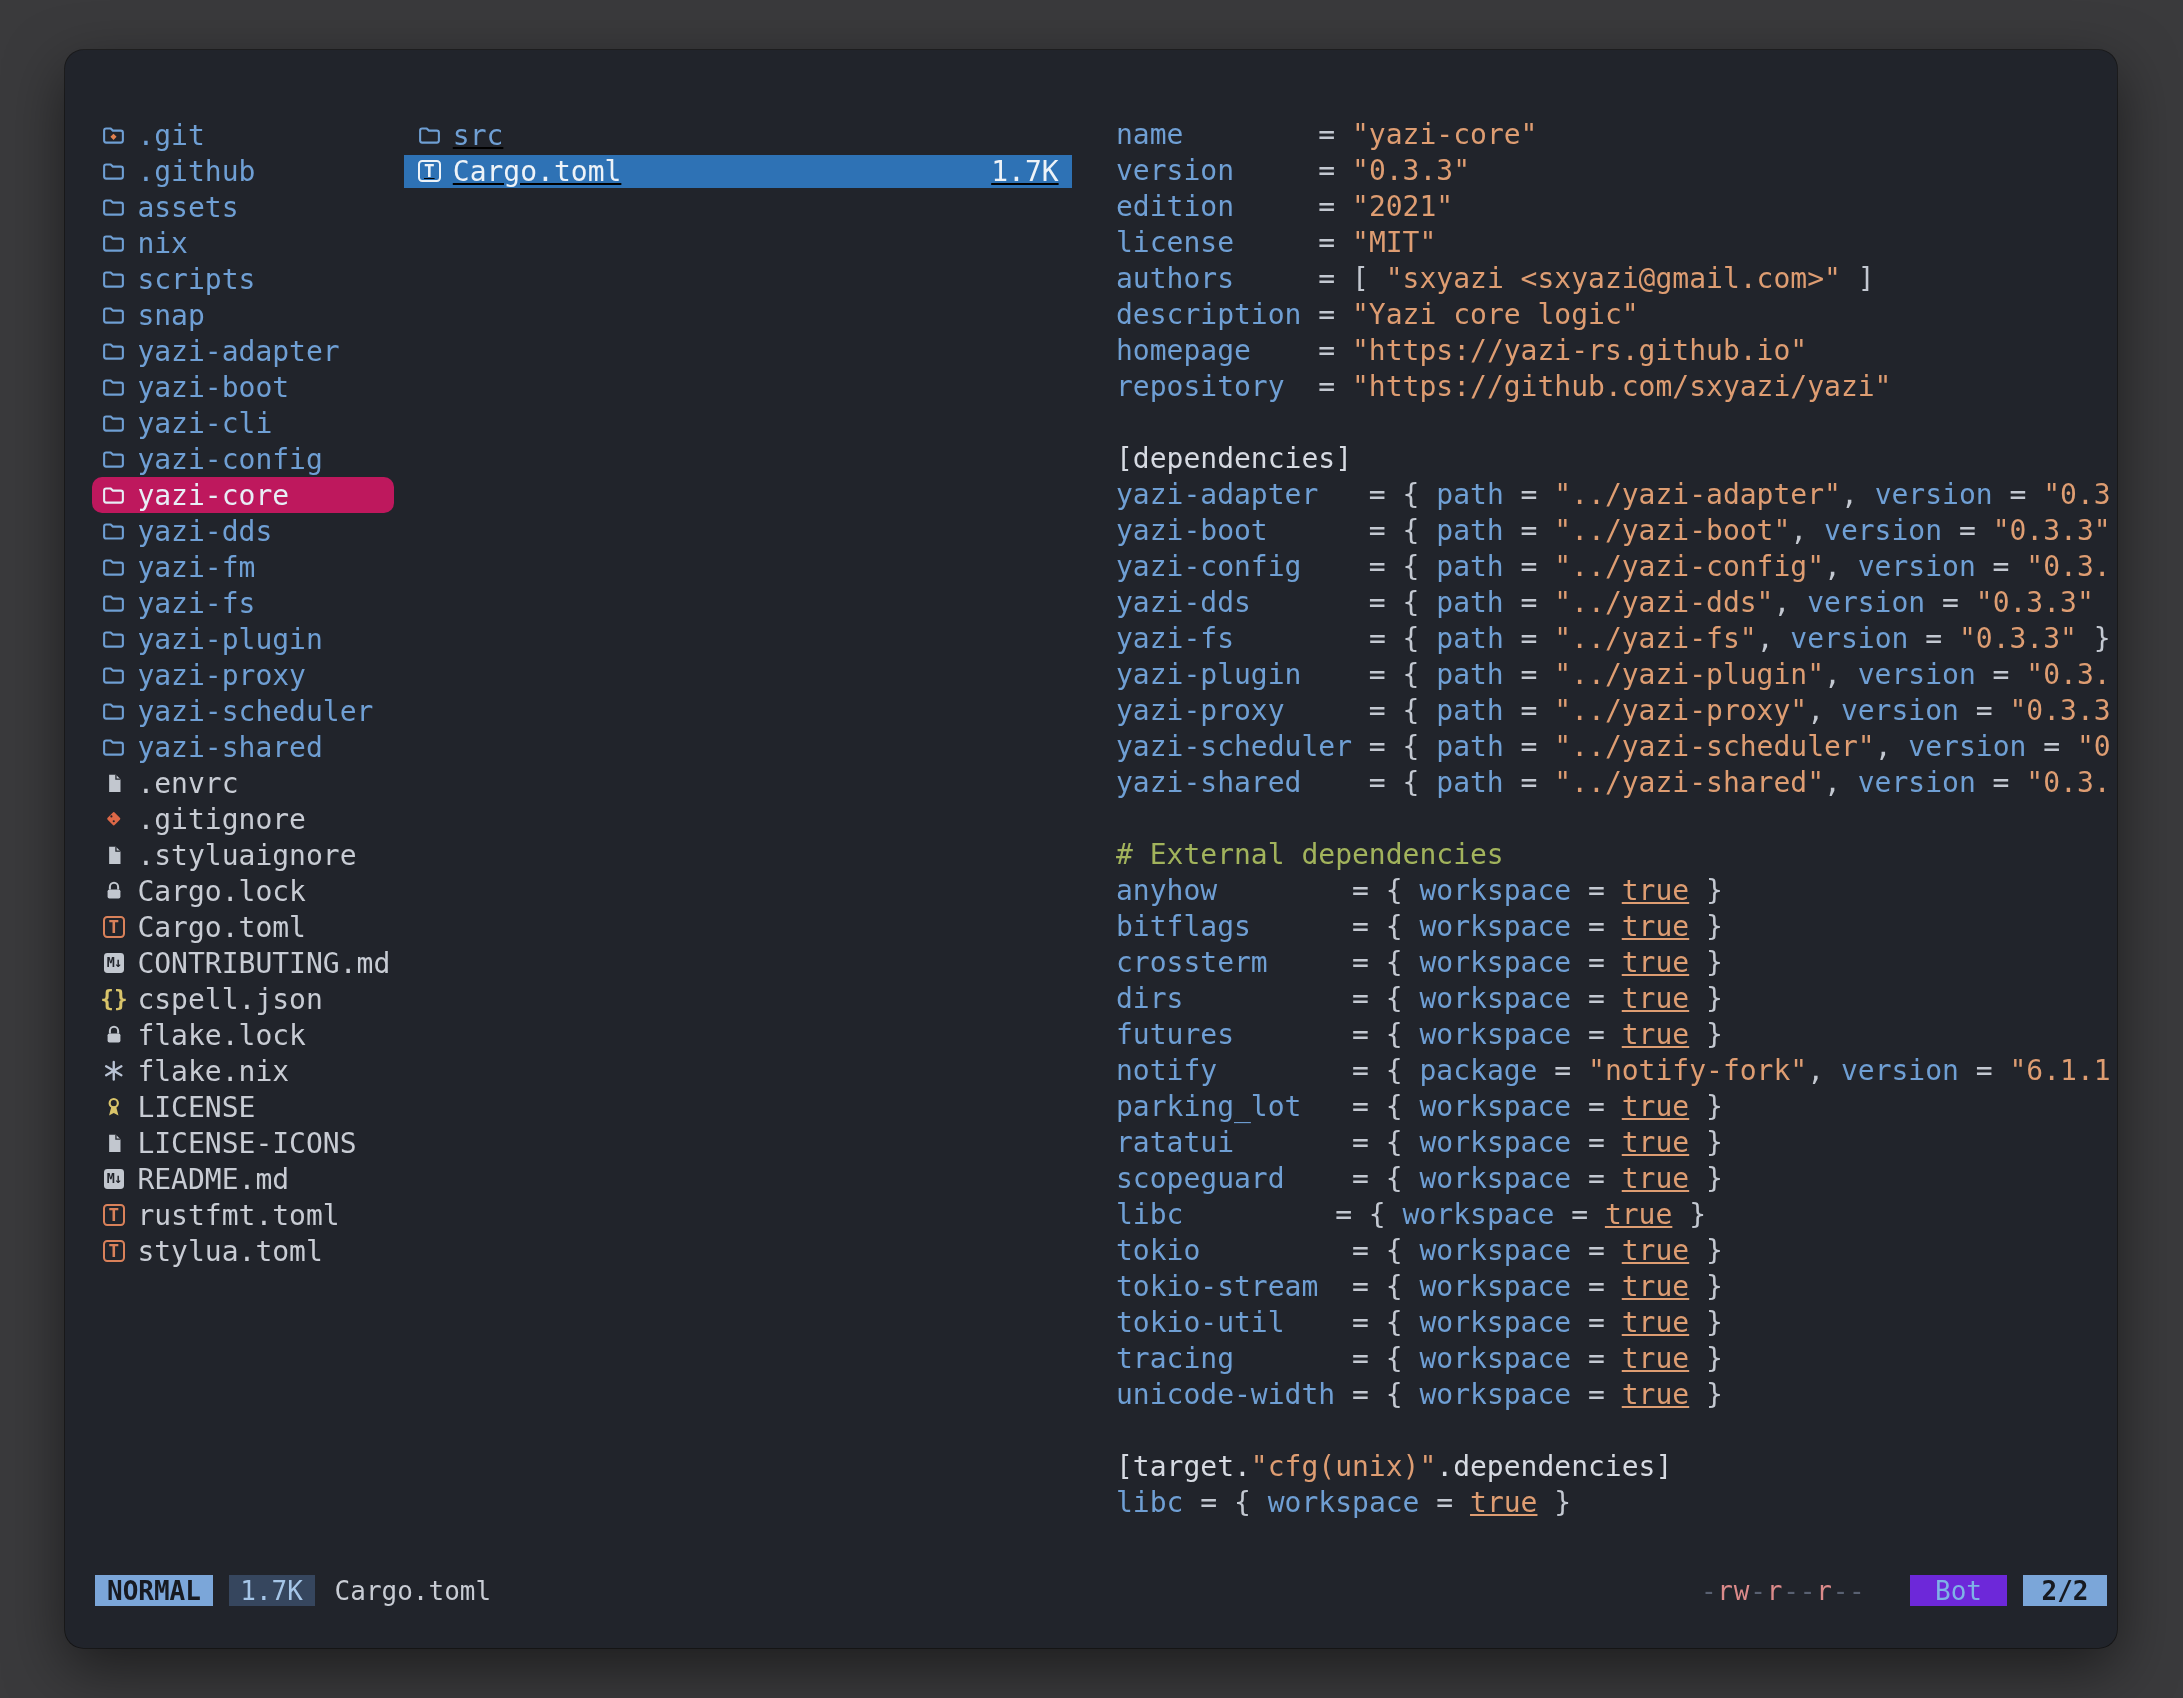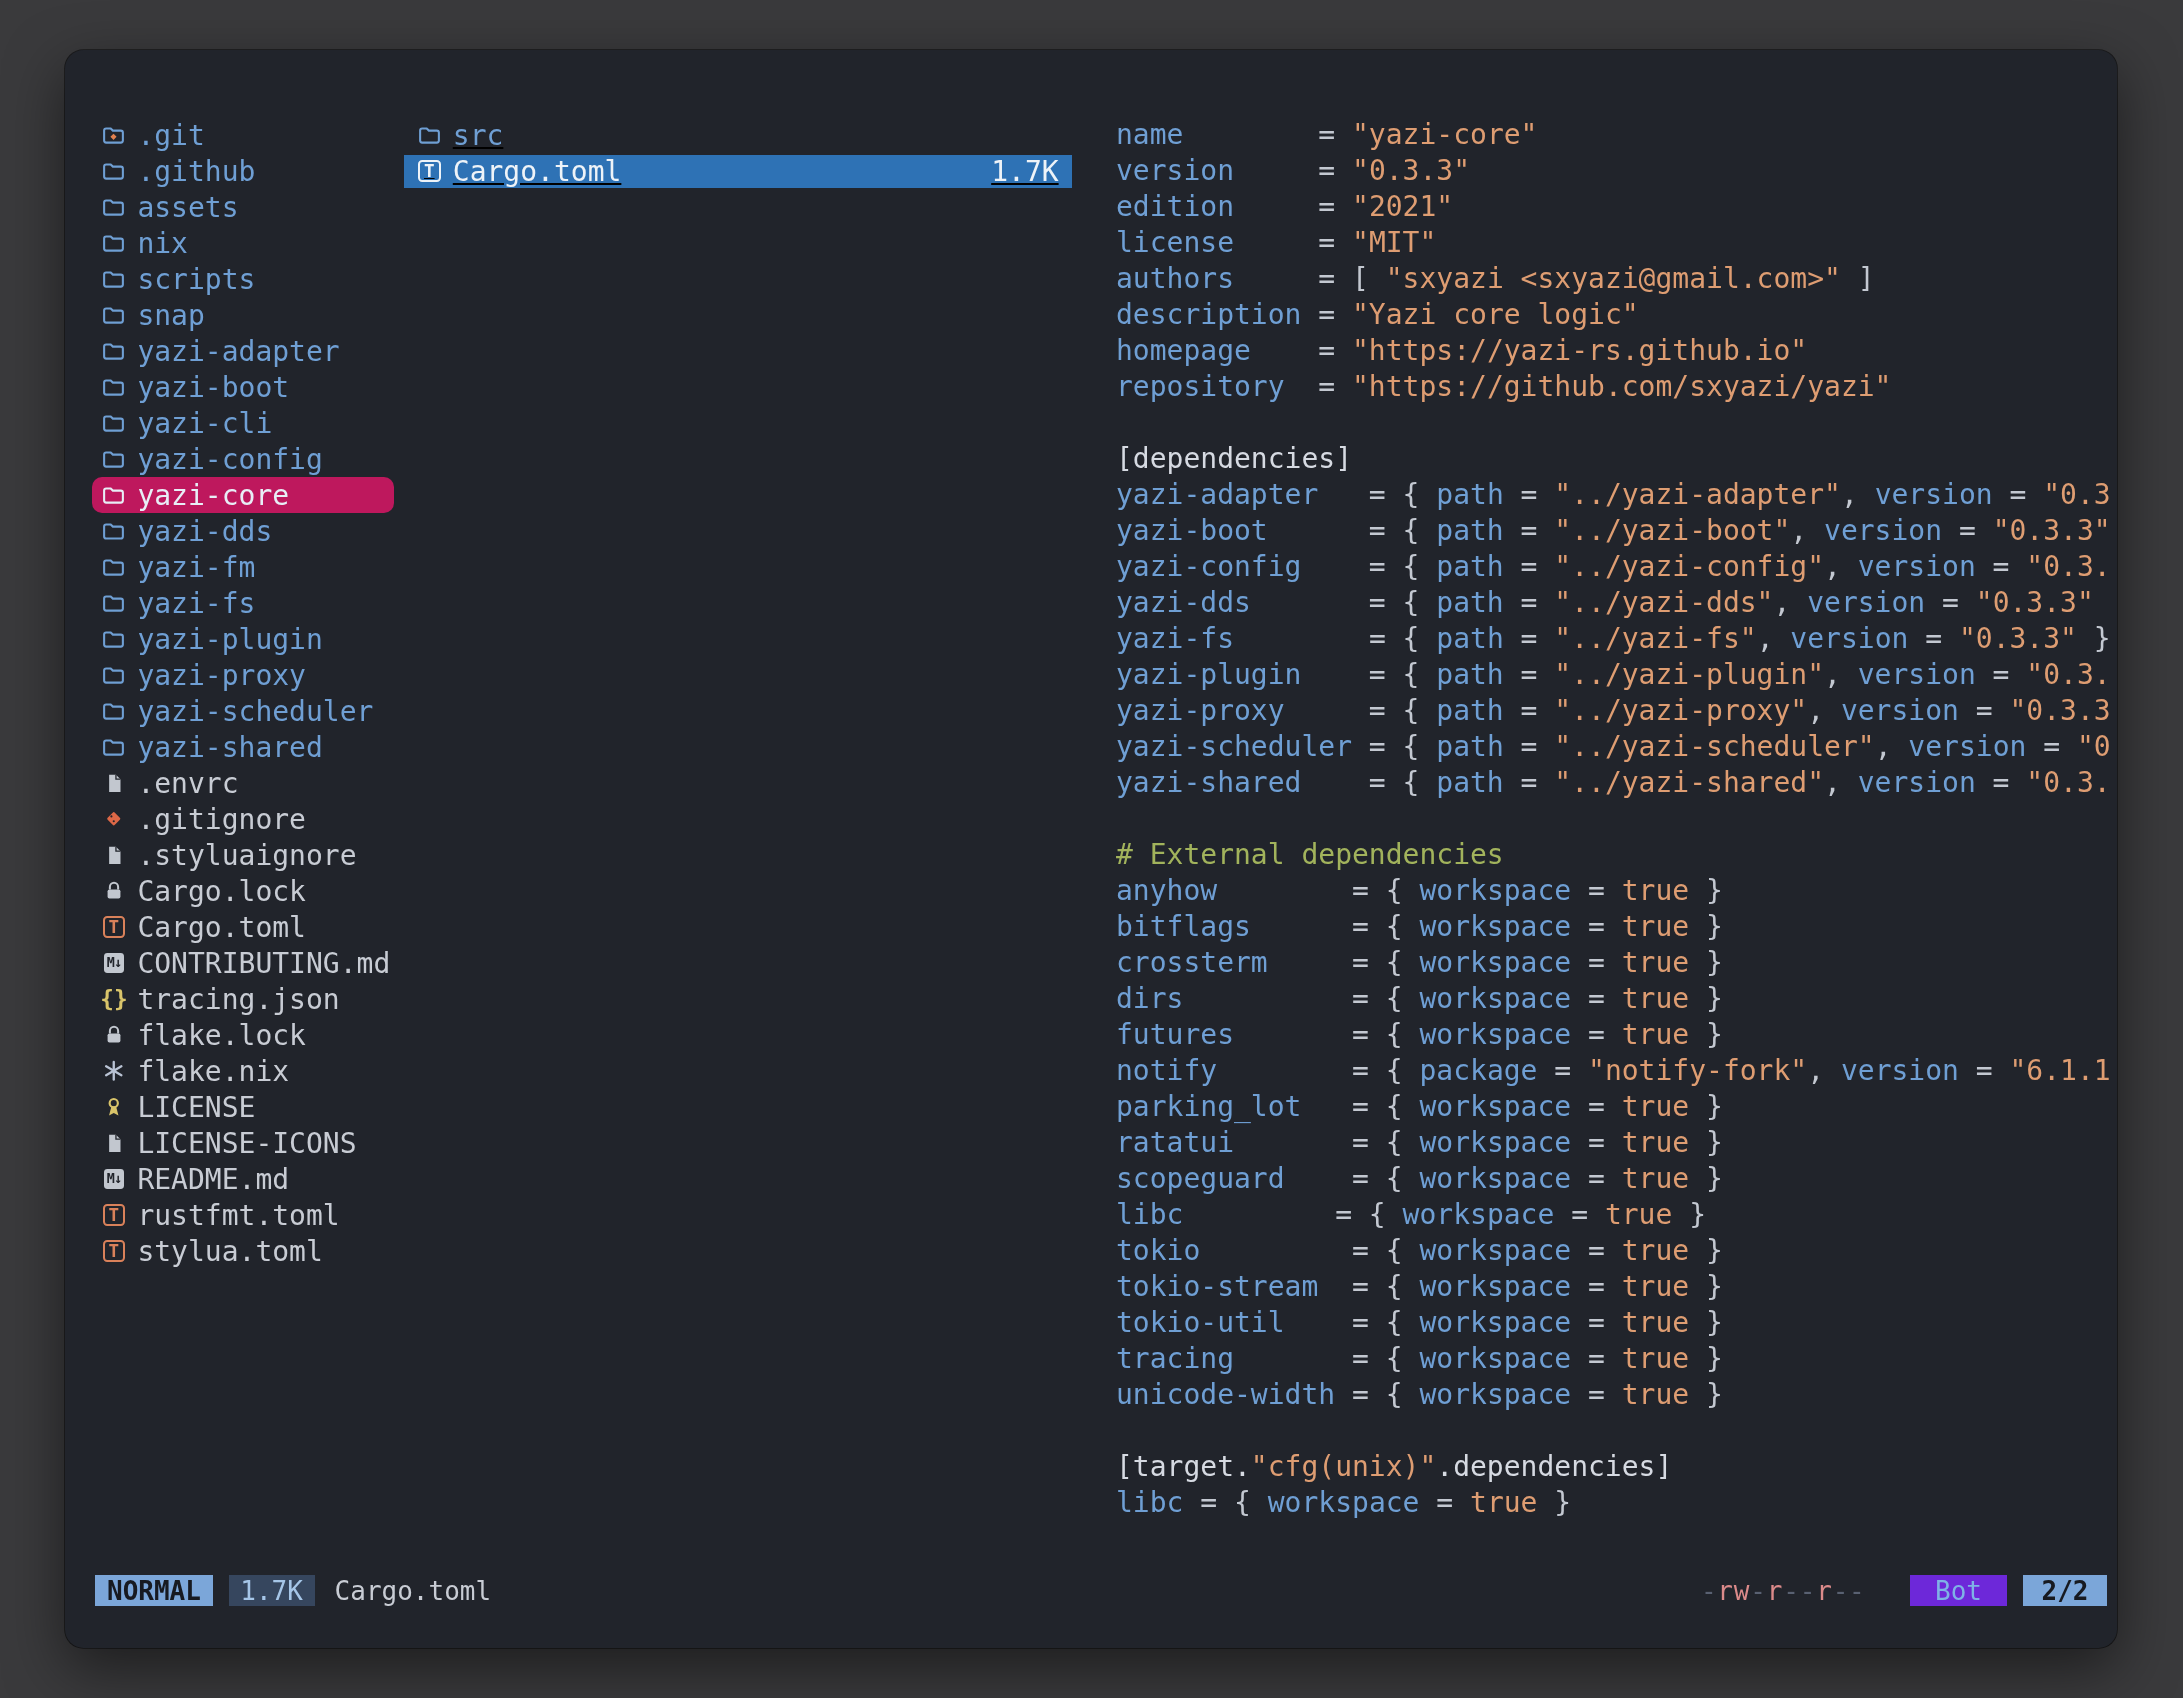--- a/index.html
+++ b/index.html
@@ -53,21 +53,21 @@
   .crow.selected .body { background:#2e72b5; }
   .crow.selected .body .label, .crow.selected .body .size, .crow.selected .icon { color:#eef3f8; }
   .crow .size { margin-left:auto; padding-left:17px; }
 
   
   .pline { height:36px; line-height:36px; white-space:pre; }
   .tok-sec { color:#d6dae2; }
   .tok-key { color:#6f9fd4; }
   .tok-pun { color:#c3c8d1; }
   .tok-str { color:#de9d72; }
-  .tok-bool{ color:#de9d72; }
+  .tok-bool{ color:#de9d72;text-decoration:underline; }
   .tok-com { color:#a2b35c; }
 
   
   #statusbar { position:absolute; left:14.3px; right:10px; top:1523px; height:35px;
                display:flex; align-items:center; font-size:26px; }
   .badge { height:31px; display:flex; align-items:center; padding:0 11.7px;margin-left:16px; }
   .badge-mode { background:#7ba6d9; color:#171a21; font-weight:bold; }
   .badge-size { background:#36465e; color:#a6c6e8; }
   .sb-filename { color:#c8ccd4; margin-left:20px; }
   .sb-right { margin-left:auto; display:flex; align-items:center;text-align:right; }
@@ -152,21 +152,21 @@
       <div class="row file"><span class="icon ic-file"><svg viewBox="0 0 24 24" width="22.7" height="22.7">
             <path d="M6.5 2.8h7.2l4.8 4.8v13.6H6.5z" fill="currentColor"></path>
             <path d="M13.7 2.8v4.8h4.8" fill="none" stroke="#21242b" stroke-width="1.4"></path>
           </svg></span><span class="label">.styluaignore</span></div>
       <div class="row file"><span class="icon ic-lock"><svg viewBox="0 0 24 24" width="22" height="23.5">
             <path d="M7.5 10.5V7.8a4.5 4.5 0 0 1 9 0v2.7" fill="none" stroke="currentColor" stroke-width="2.2"></path>
             <rect x="5" y="10.5" width="14" height="10" rx="2" fill="currentColor"></rect>
           </svg></span><span class="label">Cargo.lock</span></div>
       <div class="row file"><span class="icon ic-toml"><span class="tbox">T</span></span><span class="label">Cargo.toml</span></div>
       <div class="row file"><span class="icon ic-markdown"><span class="mdbox">M↓</span></span><span class="label">CONTRIBUTING.md</span></div>
-      <div class="row file"><span class="icon ic-braces">{}</span><span class="label">tracing.json</span></div>
+      <div class="row file"><span class="icon ic-braces">{}</span><span class="label">cspell.json</span></div>
       <div class="row file"><span class="icon ic-lock"><svg viewBox="0 0 24 24" width="22" height="23.5">
             <path d="M7.5 10.5V7.8a4.5 4.5 0 0 1 9 0v2.7" fill="none" stroke="currentColor" stroke-width="2.2"></path>
             <rect x="5" y="10.5" width="14" height="10" rx="2" fill="currentColor"></rect>
           </svg></span><span class="label">flake.lock</span></div>
       <div class="row file"><span class="icon ic-nix"><svg viewBox="0 0 24 24" width="23.5" height="23.5">
             <g stroke="currentColor" stroke-width="2.4" stroke-linecap="round">
               <path d="M12 3v18"></path>
               <path d="M4.2 7.5l15.6 9"></path>
               <path d="M19.8 7.5l-15.6 9"></path>
             </g>

